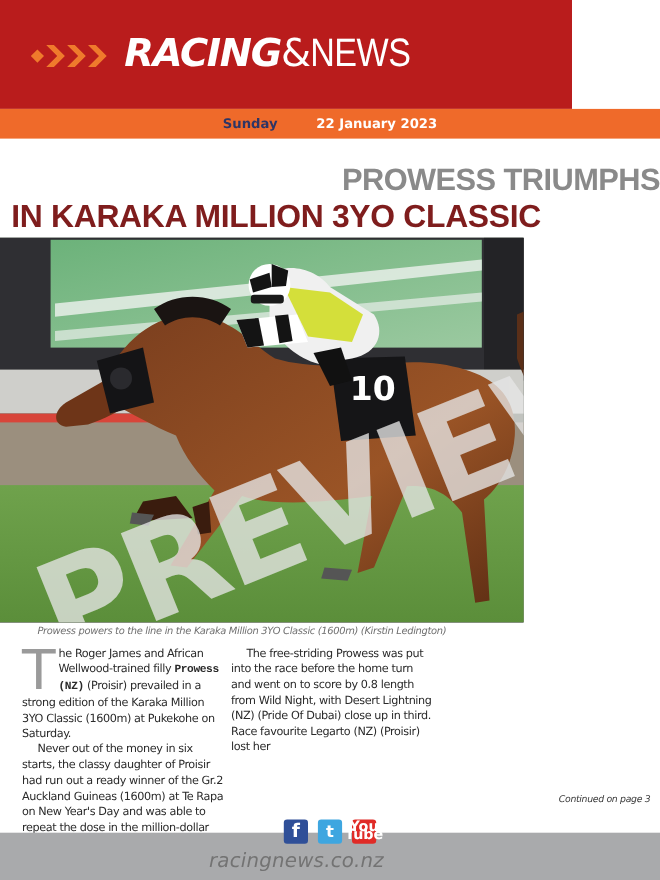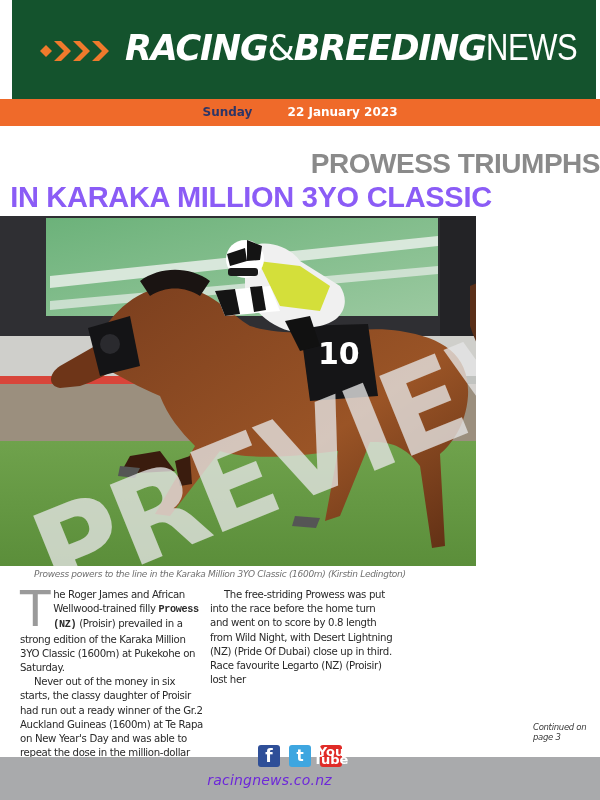--- a/index.html
+++ b/index.html
@@ -1,22 +1,22 @@
 <!DOCTYPE html>
 <html><head>
 <meta charset="utf-8">
 <style>
   * { margin: 0; padding: 0; box-sizing: border-box; }
   html, body { width: 600px; height: 800px; overflow: hidden; background: #ffffff; }
   body { font-family: "Liberation Sans", sans-serif; position: relative; }
 
   
   .masthead {
-    position: absolute; left: 12px; top: 0; width: 584px; height: 99px;
-    background: #14532d;
+    position: absolute; left: 0; top: 0; width: 520px; height: 99px;
+    background: #b91c1c;
   }
   .logo-arrows { position: absolute; left: 28px; top: 38px; width: 78px; height: 26px; }
   .logo-text {
     position: absolute; left: 113px; top: 27px; height: 48px;
     display: flex; align-items: baseline; color: #ffffff;
     font-family: "DejaVu Sans", sans-serif;
     white-space: nowrap;
   }
   .logo-bold { font-weight: bold; font-style: italic; font-size: 35px; letter-spacing: -1.2px; }
   .logo-amp { font-weight: normal; font-size: 35px; letter-spacing: -1px; }
@@ -32,21 +32,21 @@
   .date-rest { color: #ffffff; margin-left: 31px; }
 
   
   .headline-1 {
     position: absolute; left: 0; top: 148px; width: 600px; text-align: right;
     color: #8a8a8a; font-size: 28px; font-family: "Liberation Sans", sans-serif;
     letter-spacing: -0.5px;
   }
   .headline-2 {
     position: absolute; left: 0; top: 181px; width: 502px; text-align: center;
-    color: #8b5cf6; font-size: 29px; font-weight: bold;
+    color: #7f1d1d; font-size: 29px; font-weight: bold;
     font-family: "Liberation Sans", sans-serif; letter-spacing: -0.3px;
   }
 
   
   .photo {
     position: absolute; left: 0; top: 216px; width: 476px; height: 350px;
     overflow: hidden; background: #3f4a3a;
   }
   .photo svg { display: block; }
 
@@ -67,59 +67,58 @@
   .col-3 { left: 405px; }
   .column p { text-indent: 14px; }
   .column p.first { text-indent: 0; }
   .column p.no-indent { text-indent: 0; }
   .dropcap {
     float: left; font-size: 50px; line-height: 40px; color: #9a9a9a;
     font-family: "DejaVu Sans", sans-serif; margin: 1px 3px 0 0; height: 42px;
   }
   .bold { font-weight: bold; font-family: Liberation Mono, monospace; }
   .continued {
-    position: absolute; left: 533px; top: 722px; font-size: 8.5px; font-style: italic;
+    position: absolute; left: 508px; top: 722px; font-size: 8.5px; font-style: italic;
     color: #3a3a3a; font-family: "DejaVu Sans", sans-serif; letter-spacing: -0.3px;
   }
 
   
   .social {
     position: absolute; left: 258px; top: 745px; height: 22px; display: flex; gap: 9px;
   }
   .social-icon {
     width: 22px; height: 22px; border-radius: 3px; display: flex;
     align-items: center; justify-content: center; color: #fff; font-weight: bold;
     font-family: "DejaVu Sans", sans-serif; position: relative; z-index: 2;
   }
   .fb { background: #2f4f98; font-size: 17px; }
   .tw { background: #3ea6e0; font-size: 15px; }
   .yt { background: #e02b27; font-size: 13px; line-height: 8px; flex-direction: column; }
   .footer {
     position: absolute; left: 0; top: 757px; width: 600px; height: 43px; background: #a9aaac;
   }
   .footer-url {
     position: absolute; left: 0; top: 772px; width: 539px; text-align: center;
-    color: #6d28d9; font-size: 14px; font-style: italic;
+    color: #737373; font-size: 18px; font-style: italic;
     font-family: "DejaVu Sans", sans-serif; letter-spacing: 0.2px;
   }
 </style>
 </head>
 <body>
 
 <header class="masthead">
   <svg class="logo-arrows" viewBox="0 0 78 26">
     <polygon points="0,13 6,7 12,13 6,19" fill="#ef7a2c"></polygon>
     <polygon points="14,3 21,3 31,13 21,23 14,23 24,13" fill="#ef7a2c"></polygon>
     <polygon points="33,3 40,3 50,13 40,23 33,23 43,13" fill="#ef7a2c"></polygon>
     <polygon points="52,3 59,3 69,13 59,23 52,23 62,13" fill="#ef7a2c"></polygon>
   </svg>
   <div class="logo-text">
     <span class="logo-bold">RACING</span>
     <span class="logo-amp">&amp;</span>
-    <span class="logo-bold">BREEDING</span>
     <span class="logo-light">NEWS</span>
   </div>
 </header>
 
 <div class="datebar">
   <span class="date-day">Sunday</span>
   <span class="date-rest">22 January 2023</span>
 </div>
 
 <h1 class="headline-1">PROWESS TRIUMPHS</h1>

